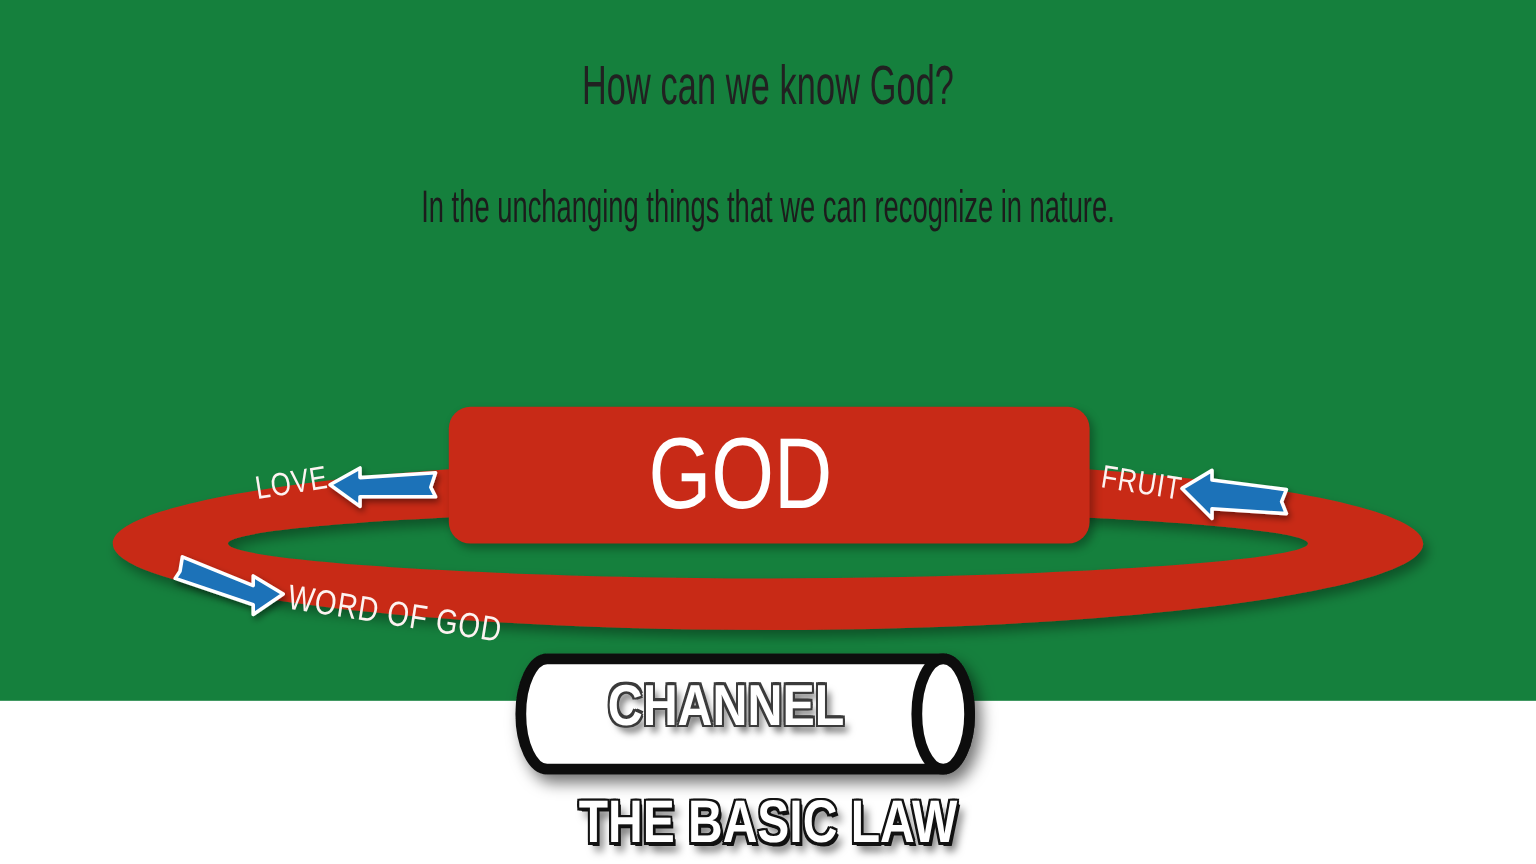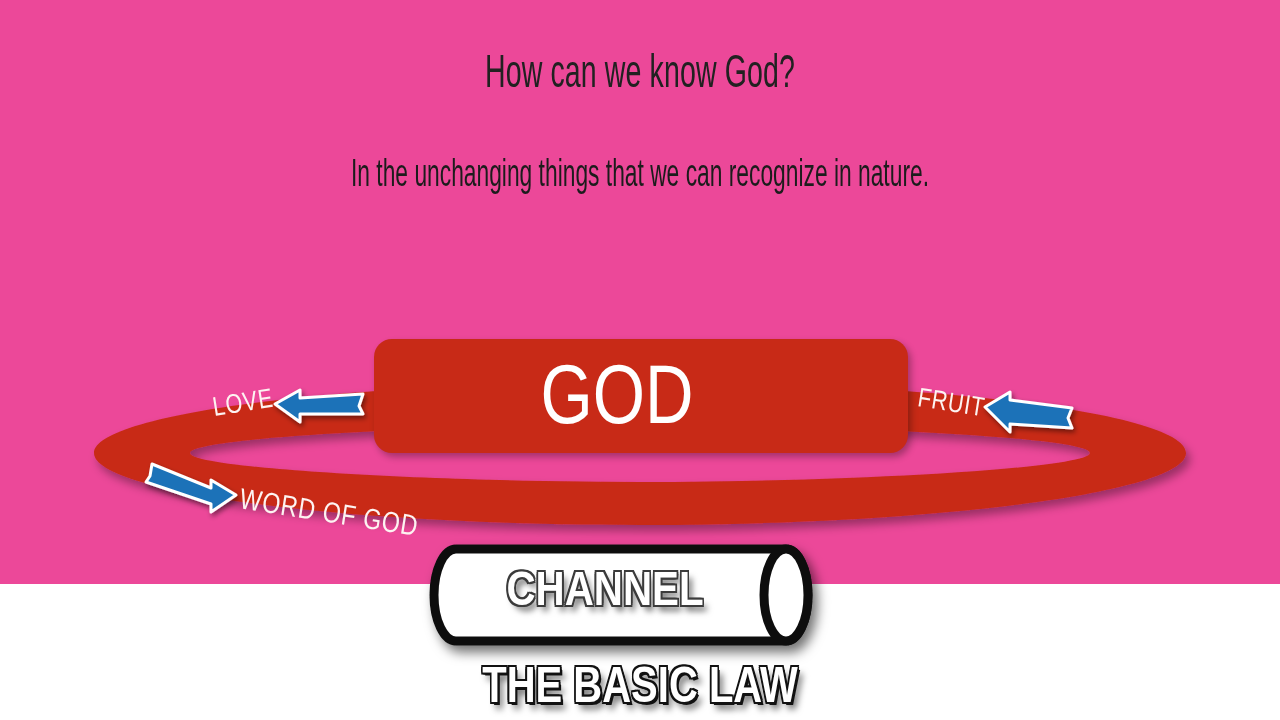--- a/index.html
+++ b/index.html
@@ -5,21 +5,21 @@
   html,body{margin:0;padding:0;}
   body{
     width:1280px;height:720px;
     background:#ffffff;
     font-family:"Liberation Sans", sans-serif;
     overflow:hidden;
     position:relative;
   }
   #slide{
     position:absolute;left:0;top:0;width:1280px;height:584px;
-    background:#ec4899;
+    background:#15803d;
   }
 
   
   .title{
     position:absolute;
     left:0;top:44px;width:1280px;
     text-align:center;
     font-family:"Liberation Sans", sans-serif;
     font-size:46px;
     font-weight:400;

